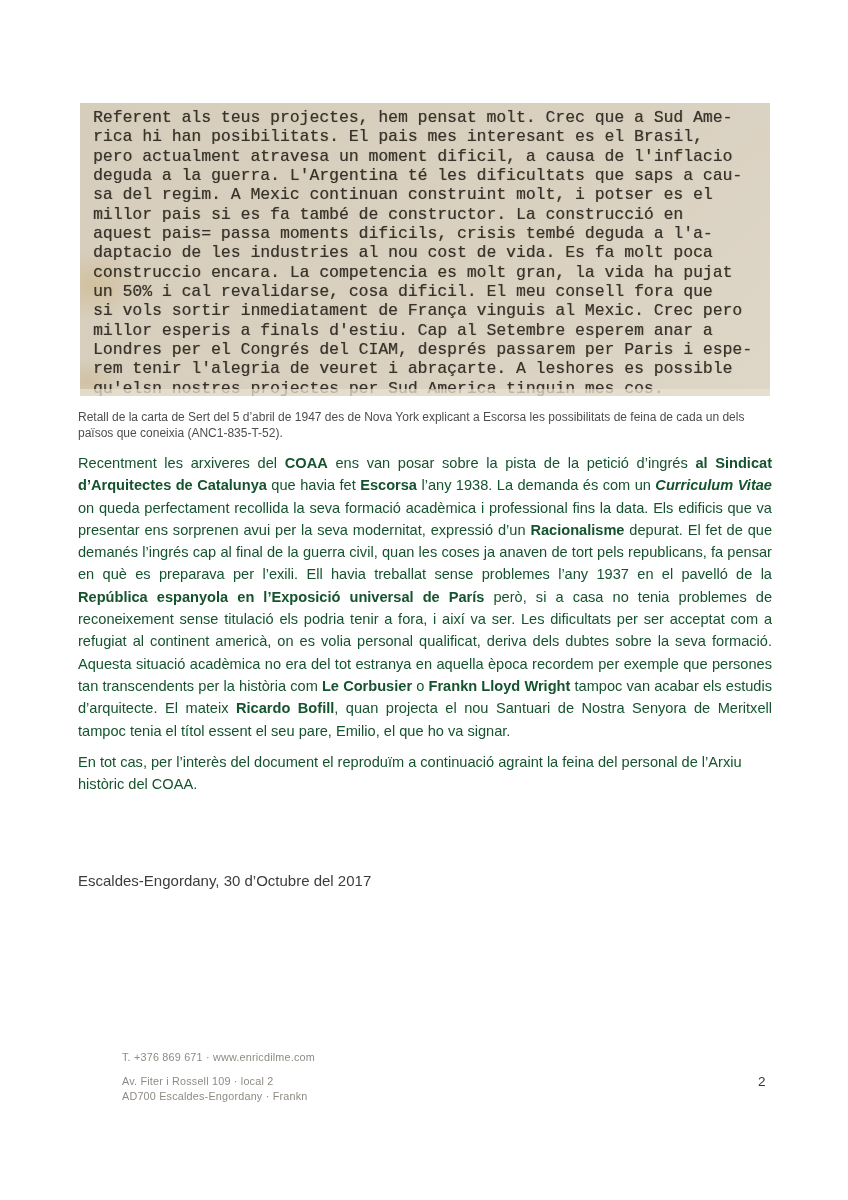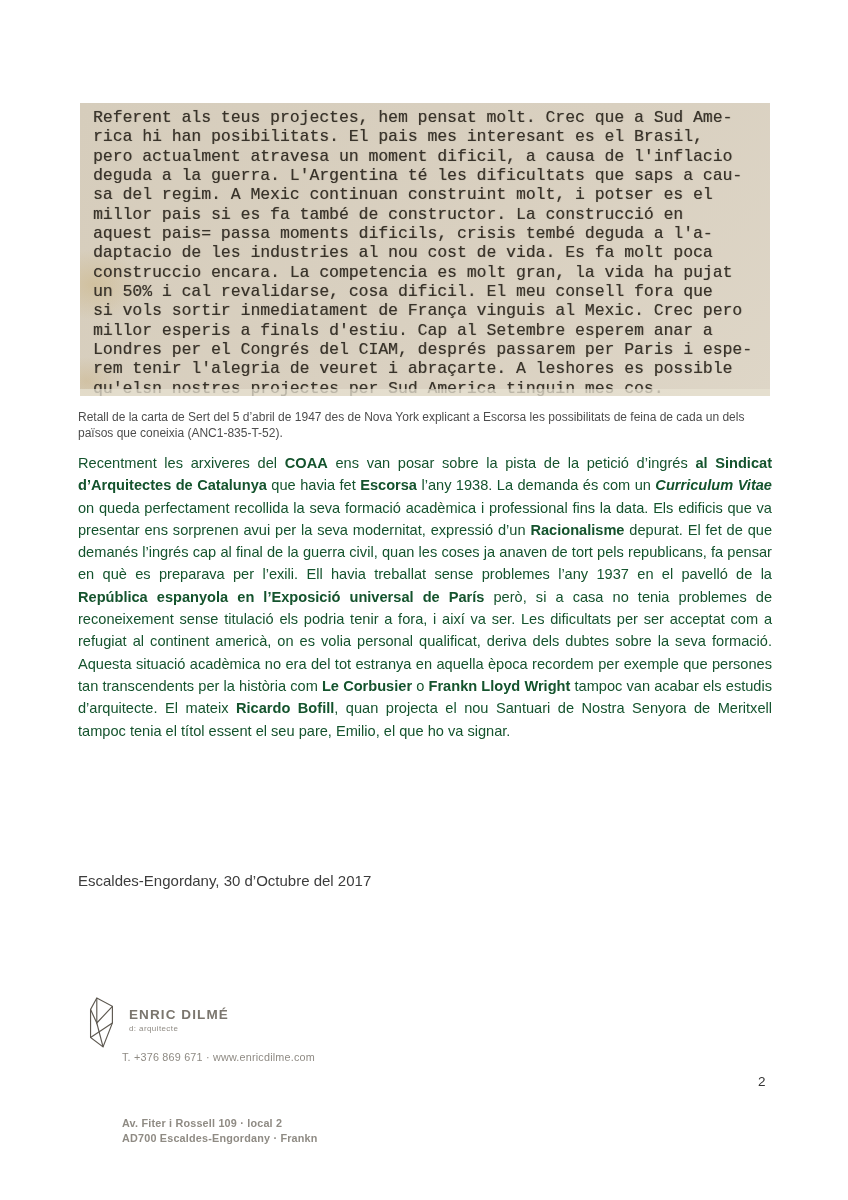--- a/index.html
+++ b/index.html
@@ -107,26 +107,25 @@
     position: absolute;
     left: 122px;
     top: 1051px;
     font-size: 10.8px;
     color: #8f8b84;
     letter-spacing: 0.2px;
   }
   .address-block {
     position: absolute;
     left: 122px;
-    top: 1116px;
+    top: 1074px;
     font-size: 10.8px;
     line-height: 15px;
     color: #8f8b84;
     letter-spacing: 0.2px;
-    font-weight: bold;
   }
 
   .page-number {
     position: absolute;
     left: 758px;
     top: 1074px;
     font-size: 13.5px;
     color: #333333;
   }
 </style>
@@ -136,40 +135,24 @@
 <div class="page">
 
   <figure class="letter">
     <div class="tw"><div>Referent als teus projectes, hem pensat molt. Crec que a Sud Ame-</div><div>rica hi han posibilitats. El pais mes interesant es el Brasil,</div><div>pero actualment atravesa un moment dificil, a causa de l'inflacio</div><div>deguda a la guerra. L'Argentina té les dificultats que saps a cau-</div><div>sa del regim. A Mexic continuan construint molt, i potser es el</div><div>millor pais si es fa també de constructor. La construcció en</div><div>aquest pais= passa moments dificils, crisis tembé deguda a l'a-</div><div>daptacio de les industries al nou cost de vida. Es fa molt poca</div><div>construccio encara. La competencia es molt gran, la vida ha pujat</div><div>un 50% i cal revalidarse, cosa dificil. El meu consell fora que</div><div>si vols sortir inmediatament de França vinguis al Mexic. Crec pero</div><div>millor esperis a finals d'estiu. Cap al Setembre esperem anar a</div><div>Londres per el Congrés del CIAM, després passarem per Paris i espe-</div><div>rem tenir l'alegria de veuret i abraçarte. A leshores es possible</div><div>qu'elsn nostres projectes per Sud America tinguin mes cos.</div></div>
   </figure>
 
   <p class="caption">Retall de la carta de Sert del 5 d’abril de 1947 des de Nova York explicant a Escorsa les possibilitats de feina de cada un dels països que coneixia (ANC1-835-T-52).</p>
 
   <p class="body-par" id="par1"><span>Recentment les arxiveres del </span><span class="b">COAA</span><span> ens van posar sobre la pista de la petició d’ingrés </span><span class="b">al Sindicat d’Arquitectes de Catalunya</span><span> que havia fet </span><span class="b">Escorsa</span><span> l’any 1938. La demanda és com un </span><span class="b i">Curriculum Vitae</span><span> on queda perfectament recollida la seva formació acadèmica i professional fins la data. Els edificis que va presentar ens sorprenen avui per la seva modernitat, expressió d’un </span><span class="b">Racionalisme</span><span> depurat. El fet de que demanés l’ingrés cap al final de la guerra civil, quan les coses ja anaven de tort pels republicans, fa pensar en què es preparava per l’exili. Ell havia treballat sense problemes l’any 1937 en el pavelló de la </span><span class="b">República espanyola en l’Exposició universal de París</span><span> però, si a casa no tenia problemes de reconeixement sense titulació els podria tenir a fora, i així va ser. Les dificultats per ser acceptat com a refugiat al continent americà, on es volia personal qualificat, deriva dels dubtes sobre la seva formació. Aquesta situació acadèmica no era del tot estranya en aquella època recordem per exemple que persones tan transcendents per la història com </span><span class="b">Le Corbusier</span><span> o </span><span class="b">Frankn Lloyd Wright</span><span> tampoc van acabar els estudis d’arquitecte. El mateix </span><span class="b">Ricardo Bofill</span><span>, quan projecta el nou Santuari de Nostra Senyora de Meritxell tampoc tenia el títol essent el seu pare, Emilio, el que ho va signar.</span></p>
 
+  <p class="body-par" id="par2"><span>En tot cas, per l’interès del document el reproduïm a continuació agraint la feina del personal de l’Arxiu històric del COAA.</span></p>
 
   <p class="dateline">Escaldes-Engordany, 30 d’Octubre del 2017</p>
 
-  <div class="logo-block">
-    <span class="logo-icon">
-      <svg width="36" height="52" viewBox="0 0 34 50" fill="none" xmlns="http://www.w3.org/2000/svg">
-        <g stroke="#5d5850" stroke-width="1.1" stroke-linejoin="miter" fill="none">
-          <polygon points="12,1 27,9 27,25 18,48 6,39 6,12"></polygon>
-          <polyline points="12,1 12,25 27,9"></polyline>
-          <polyline points="12,25 18,48"></polyline>
-          <polyline points="6,39 27,25"></polyline>
-          <polyline points="6,12 12,25"></polyline>
-        </g>
-      </svg>
-    </span>
-    <span class="brand-text">
-      <span class="brand-name" style="display:block">ENRIC DILMÉ</span>
-      <span class="brand-sub" style="display:block">d: arquitecte</span>
-    </span>
-  </div>
 
   <p class="contact-line">T. +376 869 671 · www.enricdilme.com</p>
 
   <div class="address-block">
     <span style="display:block">Av. Fiter i Rossell 109 · local 2</span>
     <span style="display:block">AD700 Escaldes-Engordany · Frankn</span>
   </div>
 
   <span class="page-number">2</span>
 

